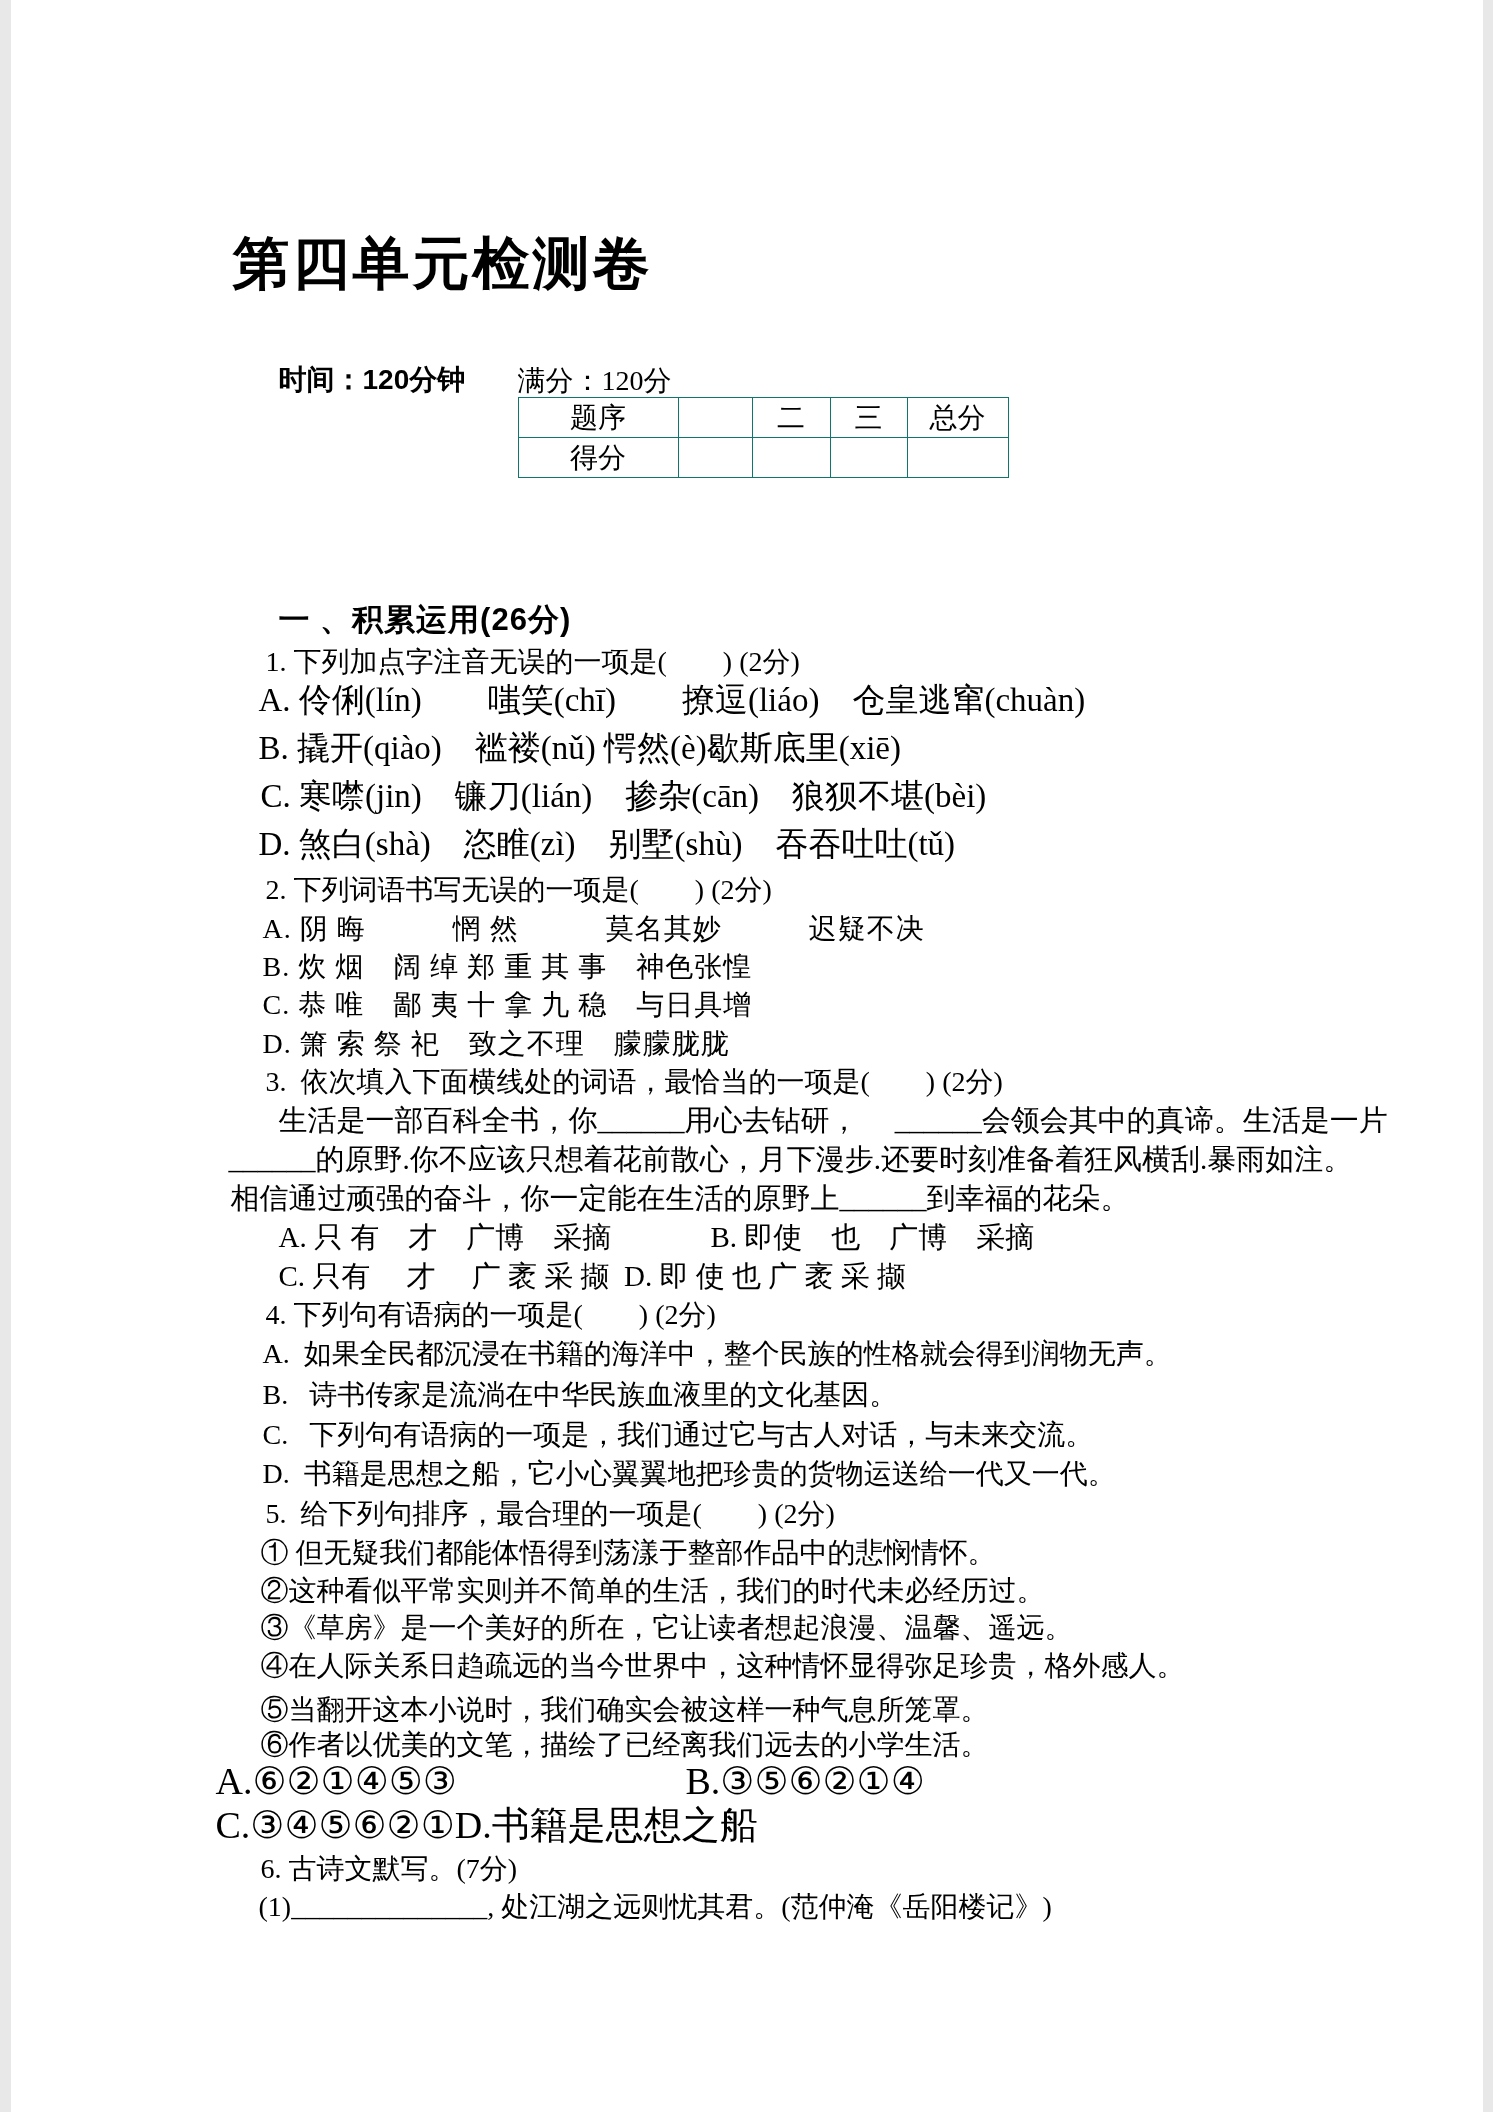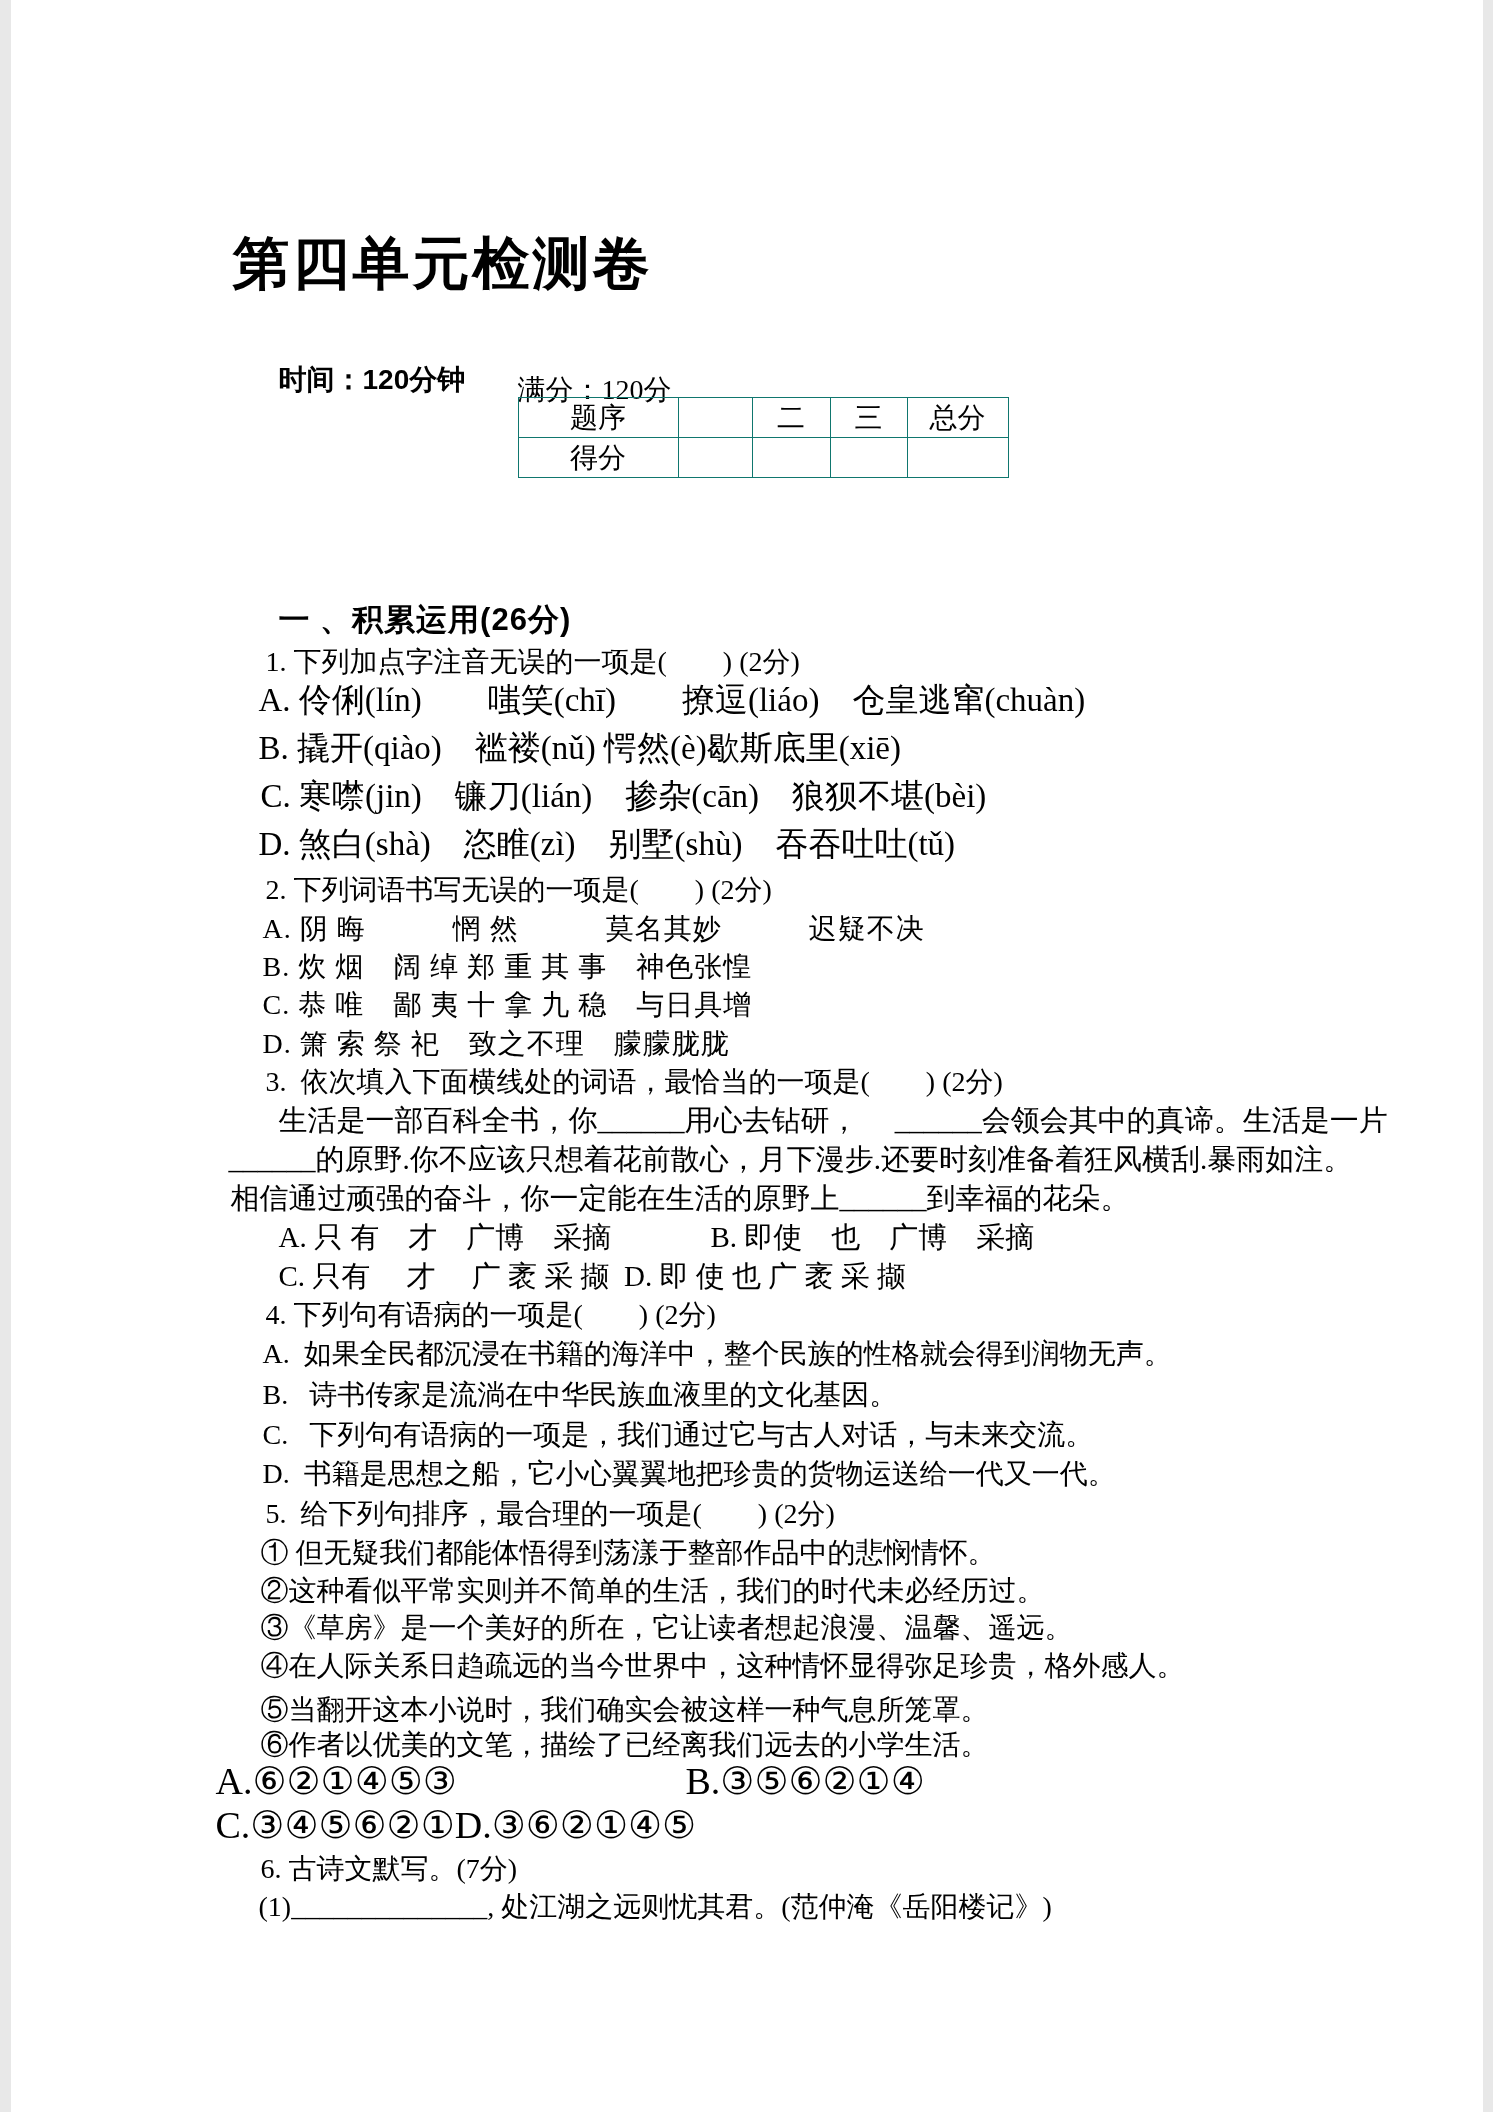--- a/index.html
+++ b/index.html
@@ -42,21 +42,21 @@
   }
 </style>
 </head>
 <body>
 
 <div class="page">
 
   <div class="abs title" style="left:222px;top:228px">第四单元检测卷</div>
 
   <div class="abs meta-strong" style="left:268px;top:362px">时间：120分钟</div>
-  <div class="abs s28" style="left:507px;top:372px">满分：120分</div>
+  <div class="abs s28" style="left:507px;top:363px">满分：120分</div>
 
   <table class="score">
     <colgroup>
       <col style="width:160px">
         <col style="width:74px">
         <col style="width:78px">
       <col style="width:77px">
         <col style="width:101px">
     </colgroup>
     <tbody>
@@ -107,18 +107,18 @@
 
   <div class="abs s28" style="left:255px;top:1496px">5.  给下列句排序，最合理的一项是(　　) (2分)</div>
   <div class="abs s28" style="left:250px;top:1535px">① 但无疑我们都能体悟得到荡漾于整部作品中的悲悯情怀。</div>
   <div class="abs s28" style="left:250px;top:1573px">②这种看似平常实则并不简单的生活，我们的时代未必经历过。</div>
   <div class="abs s28" style="left:250px;top:1610px">③《草房》是一个美好的所在，它让读者想起浪漫、温馨、遥远。</div>
   <div class="abs s28" style="left:250px;top:1648px">④在人际关系日趋疏远的当今世界中，这种情怀显得弥足珍贵，格外感人。</div>
   <div class="abs s28" style="left:250px;top:1692px">⑤当翻开这本小说时，我们确实会被这样一种气息所笼罩。</div>
   <div class="abs s28" style="left:250px;top:1727px">⑥作者以优美的文笔，描绘了已经离我们远去的小学生活。</div>
   <div class="abs s38" style="left:205px;top:1758px">A.⑥②①④⑤③</div>
   <div class="abs s38" style="left:675px;top:1758px">B.③⑤⑥②①④</div>
-  <div class="abs s38" style="left:205px;top:1802px">C.③④⑤⑥②①D.③⑥②①④⑤</div>
+  <div class="abs s38" style="left:205px;top:1802px">C.③④⑤⑥②①D.书籍是思想之船</div>
 
   <div class="abs s28" style="left:250px;top:1851px">6. 古诗文默写。(7分)</div>
   <div class="abs s28" style="left:248px;top:1889px">(1)______________, 处江湖之远则忧其君。(范仲淹《岳阳楼记》)</div>
 
 </div>
 
 </body></html>

